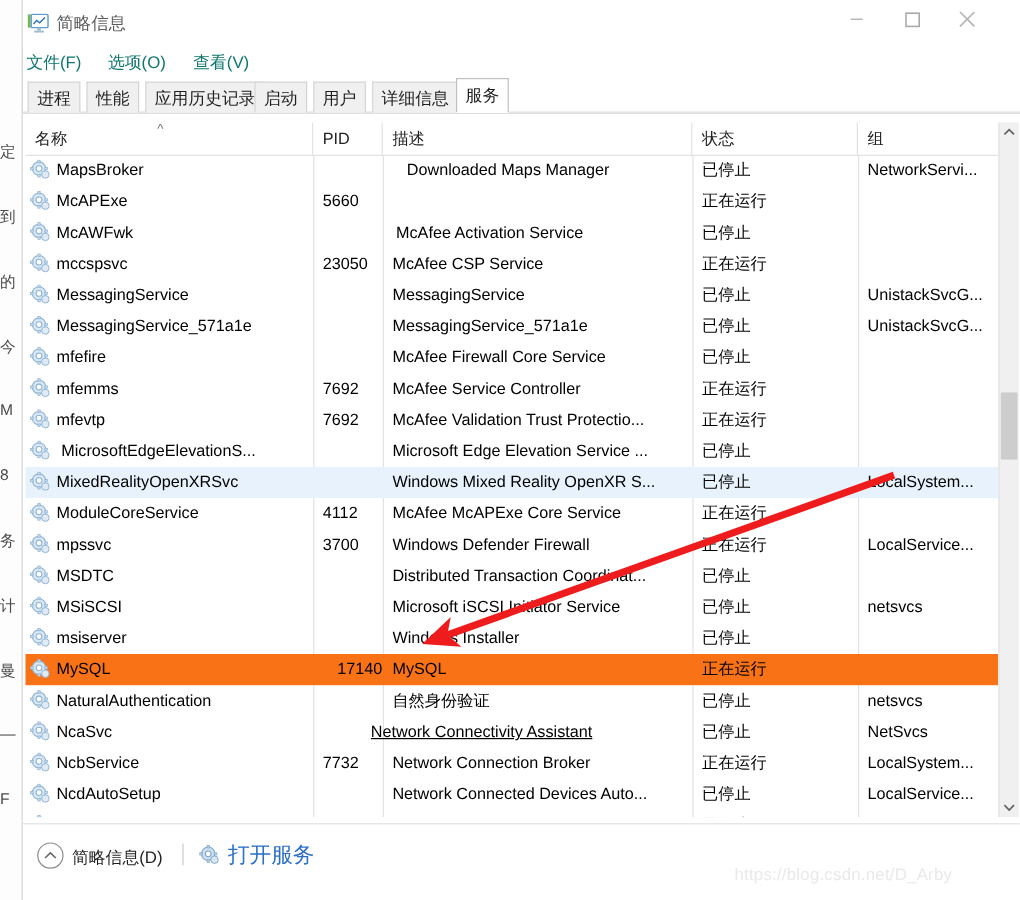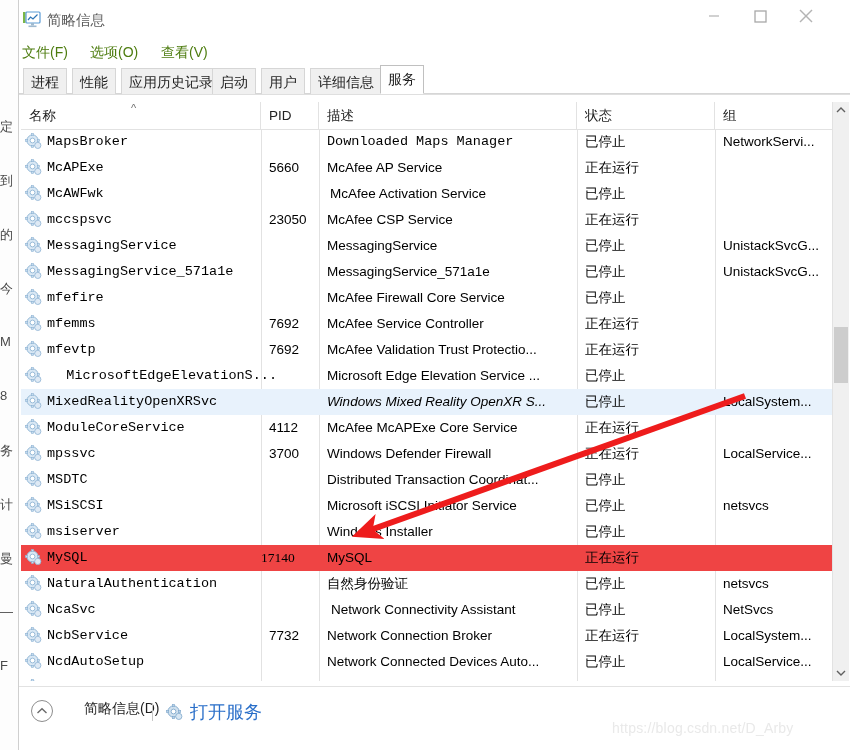--- a/index.html
+++ b/index.html
@@ -93,21 +93,21 @@
   .menubar {
     position: absolute;
     left: 0; top: 40px;
     width: 832px;
     height: 24px;
   }
   .menu-item {
     position: absolute;
     top: 0;
     font-size: 14px;
-    color: #4d7c0f;
+    color: #0f766e;
     line-height: 24px;
     white-space: nowrap;
     cursor: default;
   }
   .menu-item.m0 { left: 3px;  }
   .menu-item.m1 { left: 71px; }
   .menu-item.m2 { left: 142px;}
 
   
   .tabstrip {
@@ -209,34 +209,34 @@
     height: 552px;
     overflow: hidden;
   }
   .row {
     position: relative;
     height: 26px;
     width: 811px;
     box-sizing: border-box;
   }
   .row.hover    { background: #e8f2fc; }
-  .row.selected { background: #ef4444; }
+  .row.selected { background: #f97316; }
 
   .cell {
     position: absolute;
     top: 0;
     height: 26px;
     font-size: 13.5px;
     line-height: 26px;
     color: #000000;
     white-space: nowrap;
     overflow: hidden;
     box-sizing: border-box;
   }
-  .cell.c-name { padding-left: 26px; font-family: Liberation Mono, monospace; }
+  .cell.c-name { padding-left: 26px; }
   .cell.c-pid  { text-align: left; }
 
   .svc-icon {
     position: absolute;
     left: 4px;
     top: 4px;
     width: 17px;
     height: 17px;
   }
 
@@ -289,23 +289,22 @@
     background: #ffffff;
     border-top: 1px solid #e2e2e2;
     box-sizing: border-box;
   }
   .fewer-btn {
     position: absolute;
     left: 12px;
     top: 13px;
     height: 24px;
     display: flex;
-    align-items: flex-start;
+    align-items: flex-end;
     cursor: default;
-    gap: 24px;
   }
   .chev-circle {
     width: 22px;
     height: 22px;
     border: 1px solid #8d8d8d;
     border-radius: 50%;
     display: flex;
     align-items: center;
     justify-content: center;
     margin-right: 7px;
@@ -460,39 +459,38 @@
                   <g fill="#c6dcef" stroke="#8fb4d4" stroke-width="0.6">
                     <rect x="6.6" y="0.5" width="1.9" height="2.2"></rect>
                     <rect x="6.6" y="12.3" width="1.9" height="2.2"></rect>
                     <rect x="0.5" y="6.6" width="2.2" height="1.9"></rect>
                     <rect x="12.3" y="6.6" width="2.2" height="1.9"></rect>
                   </g>
                   <circle cx="12.8" cy="12.4" r="3.1" fill="#dfeaf5" stroke="#8fb4d4" stroke-width="0.8"></circle>
                 </svg></span>
               <div class="cell c-name" style="left: 0px; width: 240px;">MapsBroker</div>
               <div class="cell c-pid" style="left: 248px; width: 46px;"></div>
-              <div class="cell c-desc" style="left: 306px; width: 246px; font-family: Liberation Mono, monospace;">Downloaded Maps Manager</div>
+              <div class="cell c-desc" style="left: 318px; width: 246px;">Downloaded Maps Manager</div>
               <div class="cell c-status" style="left: 564px; width: 126px;">已停止</div>
               <div class="cell c-group" style="left: 702px; width: 109px;">NetworkServi...</div>
             </div>
             <div class="row">
               <span class="svc-icon"><svg width="17" height="17" viewBox="0 0 17 17">
                   <circle cx="7.5" cy="7.5" r="5.6" fill="#d8e7f4" stroke="#8fb4d4" stroke-width="0.9"></circle>
                   <circle cx="7.5" cy="7.5" r="2.4" fill="#ffffff" stroke="#8fb4d4" stroke-width="0.9"></circle>
                   <g fill="#c6dcef" stroke="#8fb4d4" stroke-width="0.6">
                     <rect x="6.6" y="0.5" width="1.9" height="2.2"></rect>
                     <rect x="6.6" y="12.3" width="1.9" height="2.2"></rect>
                     <rect x="0.5" y="6.6" width="2.2" height="1.9"></rect>
                     <rect x="12.3" y="6.6" width="2.2" height="1.9"></rect>
                   </g>
                   <circle cx="12.8" cy="12.4" r="3.1" fill="#dfeaf5" stroke="#8fb4d4" stroke-width="0.8"></circle>
                 </svg></span>
               <div class="cell c-name" style="left: 0px; width: 240px;">McAPExe</div>
               <div class="cell c-pid" style="left: 248px; width: 46px;">5660</div>
-              <div class="cell c-desc" style="left: 306px; width: 246px;">McAfee AP Service</div>
               <div class="cell c-status" style="left: 564px; width: 126px;">正在运行</div>
               <div class="cell c-group" style="left: 702px; width: 109px;"></div>
             </div>
             <div class="row">
               <span class="svc-icon"><svg width="17" height="17" viewBox="0 0 17 17">
                   <circle cx="7.5" cy="7.5" r="5.6" fill="#d8e7f4" stroke="#8fb4d4" stroke-width="0.9"></circle>
                   <circle cx="7.5" cy="7.5" r="2.4" fill="#ffffff" stroke="#8fb4d4" stroke-width="0.9"></circle>
                   <g fill="#c6dcef" stroke="#8fb4d4" stroke-width="0.6">
                     <rect x="6.6" y="0.5" width="1.9" height="2.2"></rect>
                     <rect x="6.6" y="12.3" width="1.9" height="2.2"></rect>
@@ -620,41 +618,41 @@
                   <circle cx="7.5" cy="7.5" r="5.6" fill="#d8e7f4" stroke="#8fb4d4" stroke-width="0.9"></circle>
                   <circle cx="7.5" cy="7.5" r="2.4" fill="#ffffff" stroke="#8fb4d4" stroke-width="0.9"></circle>
                   <g fill="#c6dcef" stroke="#8fb4d4" stroke-width="0.6">
                     <rect x="6.6" y="0.5" width="1.9" height="2.2"></rect>
                     <rect x="6.6" y="12.3" width="1.9" height="2.2"></rect>
                     <rect x="0.5" y="6.6" width="2.2" height="1.9"></rect>
                     <rect x="12.3" y="6.6" width="2.2" height="1.9"></rect>
                   </g>
                   <circle cx="12.8" cy="12.4" r="3.1" fill="#dfeaf5" stroke="#8fb4d4" stroke-width="0.8"></circle>
                 </svg></span>
-              <div class="cell c-name" style="left: 16px; width: 240px; text-align: right;">MicrosoftEdgeElevationS...</div>
+              <div class="cell c-name" style="left: 4px; width: 240px;">MicrosoftEdgeElevationS...</div>
               <div class="cell c-pid" style="left: 248px; width: 46px;"></div>
               <div class="cell c-desc" style="left: 306px; width: 246px;">Microsoft Edge Elevation Service ...</div>
               <div class="cell c-status" style="left: 564px; width: 126px;">已停止</div>
               <div class="cell c-group" style="left: 702px; width: 109px;"></div>
             </div>
             <div class="row hover">
               <span class="svc-icon"><svg width="17" height="17" viewBox="0 0 17 17">
                   <circle cx="7.5" cy="7.5" r="5.6" fill="#d8e7f4" stroke="#8fb4d4" stroke-width="0.9"></circle>
                   <circle cx="7.5" cy="7.5" r="2.4" fill="#ffffff" stroke="#8fb4d4" stroke-width="0.9"></circle>
                   <g fill="#c6dcef" stroke="#8fb4d4" stroke-width="0.6">
                     <rect x="6.6" y="0.5" width="1.9" height="2.2"></rect>
                     <rect x="6.6" y="12.3" width="1.9" height="2.2"></rect>
                     <rect x="0.5" y="6.6" width="2.2" height="1.9"></rect>
                     <rect x="12.3" y="6.6" width="2.2" height="1.9"></rect>
                   </g>
                   <circle cx="12.8" cy="12.4" r="3.1" fill="#dfeaf5" stroke="#8fb4d4" stroke-width="0.8"></circle>
                 </svg></span>
               <div class="cell c-name" style="left: 0px; width: 240px;">MixedRealityOpenXRSvc</div>
               <div class="cell c-pid" style="left: 248px; width: 46px;"></div>
-              <div class="cell c-desc" style="left: 306px; width: 246px; font-style: italic;">Windows Mixed Reality OpenXR S...</div>
+              <div class="cell c-desc" style="left: 306px; width: 246px;">Windows Mixed Reality OpenXR S...</div>
               <div class="cell c-status" style="left: 564px; width: 126px;">已停止</div>
               <div class="cell c-group" style="left: 702px; width: 109px;">LocalSystem...</div>
             </div>
             <div class="row">
               <span class="svc-icon"><svg width="17" height="17" viewBox="0 0 17 17">
                   <circle cx="7.5" cy="7.5" r="5.6" fill="#d8e7f4" stroke="#8fb4d4" stroke-width="0.9"></circle>
                   <circle cx="7.5" cy="7.5" r="2.4" fill="#ffffff" stroke="#8fb4d4" stroke-width="0.9"></circle>
                   <g fill="#c6dcef" stroke="#8fb4d4" stroke-width="0.6">
                     <rect x="6.6" y="0.5" width="1.9" height="2.2"></rect>
                     <rect x="6.6" y="12.3" width="1.9" height="2.2"></rect>
@@ -747,21 +745,21 @@
                   <circle cx="7.5" cy="7.5" r="2.4" fill="#ffffff" stroke="#8fb4d4" stroke-width="0.9"></circle>
                   <g fill="#c6dcef" stroke="#8fb4d4" stroke-width="0.6">
                     <rect x="6.6" y="0.5" width="1.9" height="2.2"></rect>
                     <rect x="6.6" y="12.3" width="1.9" height="2.2"></rect>
                     <rect x="0.5" y="6.6" width="2.2" height="1.9"></rect>
                     <rect x="12.3" y="6.6" width="2.2" height="1.9"></rect>
                   </g>
                   <circle cx="12.8" cy="12.4" r="3.1" fill="#dfeaf5" stroke="#8fb4d4" stroke-width="0.8"></circle>
                 </svg></span>
               <div class="cell c-name" style="left: 0px; width: 240px;">MySQL</div>
-              <div class="cell c-pid" style="left: 240px; width: 46px; font-family: Liberation Serif, serif;">17140</div>
+              <div class="cell c-pid" style="left: 260px; width: 46px;">17140</div>
               <div class="cell c-desc" style="left: 306px; width: 246px;">MySQL</div>
               <div class="cell c-status" style="left: 564px; width: 126px;">正在运行</div>
               <div class="cell c-group" style="left: 702px; width: 109px;"></div>
             </div>
             <div class="row">
               <span class="svc-icon"><svg width="17" height="17" viewBox="0 0 17 17">
                   <circle cx="7.5" cy="7.5" r="5.6" fill="#d8e7f4" stroke="#8fb4d4" stroke-width="0.9"></circle>
                   <circle cx="7.5" cy="7.5" r="2.4" fill="#ffffff" stroke="#8fb4d4" stroke-width="0.9"></circle>
                   <g fill="#c6dcef" stroke="#8fb4d4" stroke-width="0.6">
                     <rect x="6.6" y="0.5" width="1.9" height="2.2"></rect>
@@ -784,21 +782,21 @@
                   <g fill="#c6dcef" stroke="#8fb4d4" stroke-width="0.6">
                     <rect x="6.6" y="0.5" width="1.9" height="2.2"></rect>
                     <rect x="6.6" y="12.3" width="1.9" height="2.2"></rect>
                     <rect x="0.5" y="6.6" width="2.2" height="1.9"></rect>
                     <rect x="12.3" y="6.6" width="2.2" height="1.9"></rect>
                   </g>
                   <circle cx="12.8" cy="12.4" r="3.1" fill="#dfeaf5" stroke="#8fb4d4" stroke-width="0.8"></circle>
                 </svg></span>
               <div class="cell c-name" style="left: 0px; width: 240px;">NcaSvc</div>
               <div class="cell c-pid" style="left: 248px; width: 46px;"></div>
-              <div class="cell c-desc" style="left: 310px; width: 246px;">Network Connectivity Assistant</div>
+              <div class="cell c-desc" style="left: 288px; width: 246px; text-decoration: underline;">Network Connectivity Assistant</div>
               <div class="cell c-status" style="left: 564px; width: 126px;">已停止</div>
               <div class="cell c-group" style="left: 702px; width: 109px;">NetSvcs</div>
             </div>
             <div class="row">
               <span class="svc-icon"><svg width="17" height="17" viewBox="0 0 17 17">
                   <circle cx="7.5" cy="7.5" r="5.6" fill="#d8e7f4" stroke="#8fb4d4" stroke-width="0.9"></circle>
                   <circle cx="7.5" cy="7.5" r="2.4" fill="#ffffff" stroke="#8fb4d4" stroke-width="0.9"></circle>
                   <g fill="#c6dcef" stroke="#8fb4d4" stroke-width="0.6">
                     <rect x="6.6" y="0.5" width="1.9" height="2.2"></rect>
                     <rect x="6.6" y="12.3" width="1.9" height="2.2"></rect>

